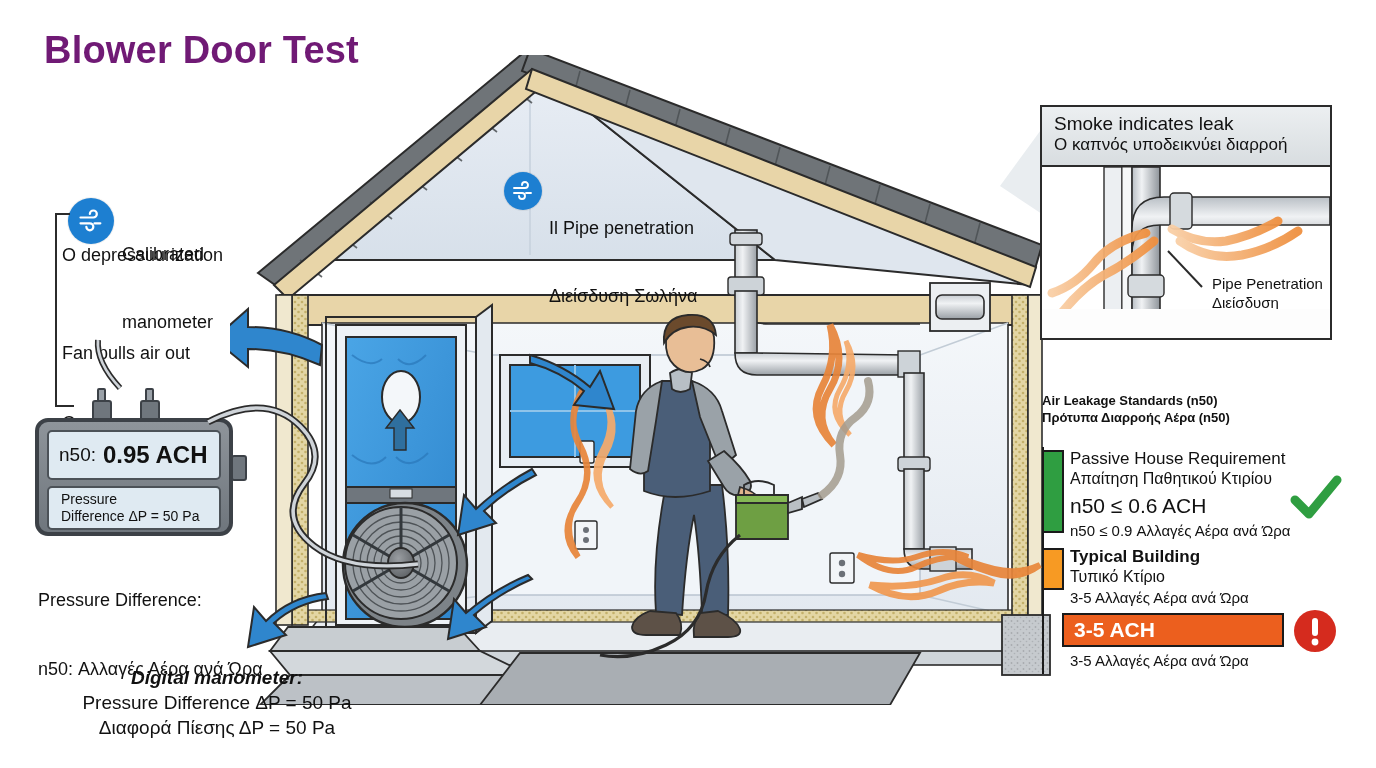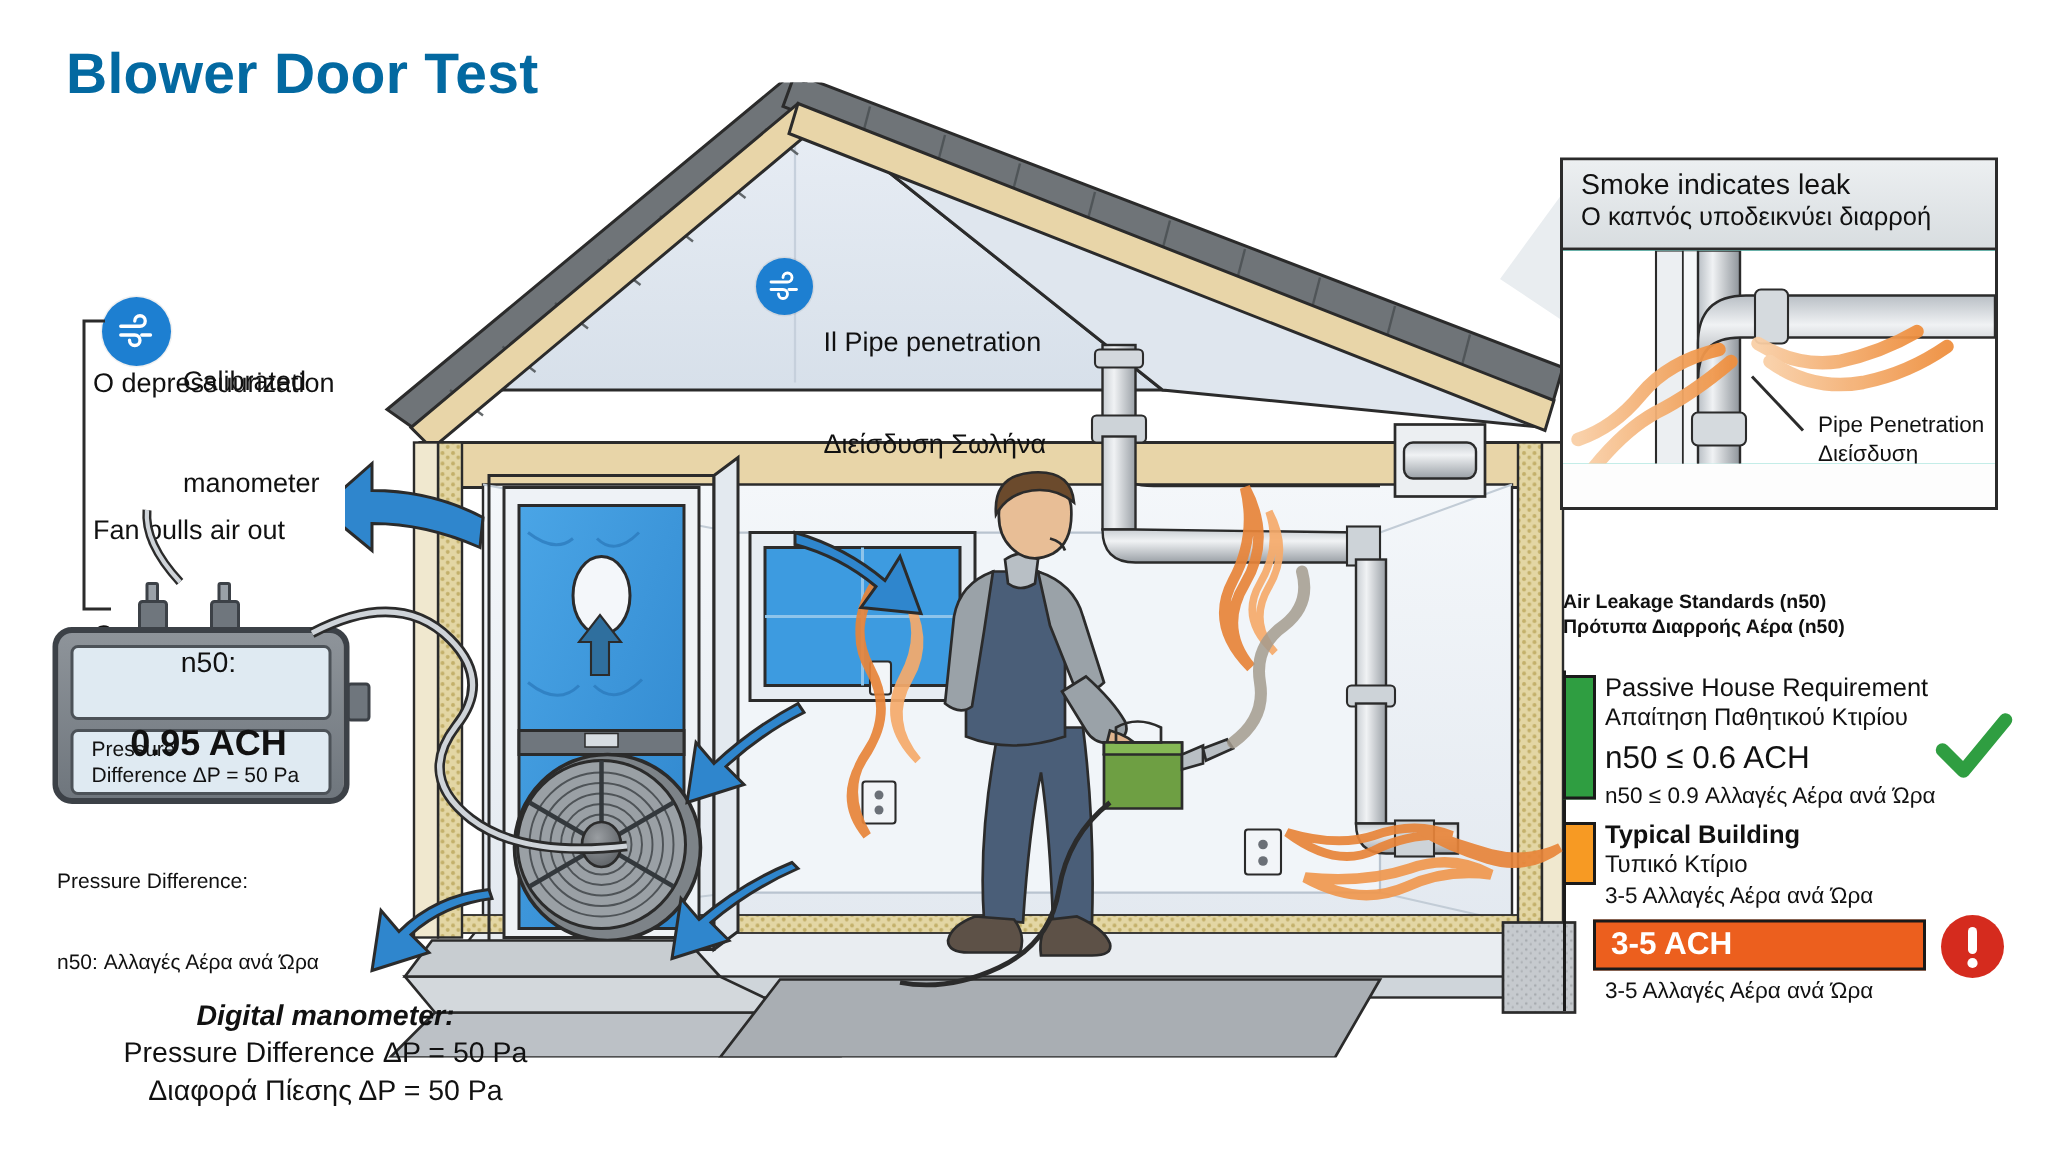--- a/index.html
+++ b/index.html
@@ -3,21 +3,21 @@
 <meta charset="utf-8">
 <style>
   html,body{margin:0;padding:0;background:#fff;}
   body{width:1376px;height:768px;position:relative;overflow:hidden;
        font-family:"Liberation Sans","DejaVu Sans",sans-serif;color:#111;}
   #stage{position:absolute;inset:0;width:1376px;height:768px;background:#ffffff;}
   .abs{position:absolute;}
   .nosel{user-select:none;}
 
   
-  #title{left:44px;top:30px;font-size:38px;font-weight:bold;color:#0369a1;
+  #title{left:44px;top:30px;font-size:38px;font-weight:bold;color:#701a75;
          letter-spacing:.2px;line-height:1.1;}
 
   
   .t{font-size:17px;line-height:1.22;white-space:pre;}
 
   
   .infoc{border-radius:50%;background:#1d7fd1;display:flex;align-items:center;
          justify-content:center;box-shadow:0 0 0 1px rgba(0,0,0,.06);}
   .infoc svg{display:block;}
 
@@ -29,33 +29,33 @@
 
   
   #leader{left:52px;top:210px;width:22px;height:200px;}
 
   
   #mano{left:35px;top:418px;width:198px;height:118px;border-radius:13px;
         background:linear-gradient(#8e949a,#6f767d);border:4px solid #3c4147;
         box-sizing:border-box;padding:8px;}
   .screen{background:#dfeaf2;border:2px solid #4c5258;border-radius:5px;
           box-sizing:border-box;}
-  #scr1{height:50px;display:flex;align-items:center;padding-left:10px;gap:28px;flex-direction:column;}
+  #scr1{height:50px;display:flex;align-items:center;padding-left:10px;gap:7px;}
   #scr1 .lbl{font-size:19px;}
   #scr1 .val{font-size:24px;font-weight:bold;}
   #scr2{height:44px;margin-top:6px;padding:3px 12px;font-size:14px;line-height:1.18;}
   .knob{position:absolute;width:16px;height:18px;background:#6f767d;
         border:2px solid #3c4147;border-radius:3px;}
   #kn1{left:92px;top:400px;} #kn2{left:140px;top:400px;}
   .knpin{position:absolute;width:5px;height:14px;background:#9aa1a8;
          border:2px solid #3c4147;border-radius:2px;}
   #kp1{left:97px;top:388px;} #kp2{left:145px;top:388px;}
   #side-port{left:231px;top:455px;width:12px;height:22px;background:#6f767d;
              border:2px solid #3c4147;border-radius:3px;}
-  #pd-txt{left:38px;top:543px;font-size:14px;line-height:1.28;}
+  #pd-txt{left:38px;top:543px;font-size:18px;line-height:1.28;}
 
   
   #digcap{left:52px;top:665px;font-size:19px;line-height:1.32;text-align:center;
           width:330px;}
   #digcap .h{font-weight:bold;font-style:italic;}
 
   
   #tubes{left:0;top:330px;width:420px;height:300px;}
 
   

